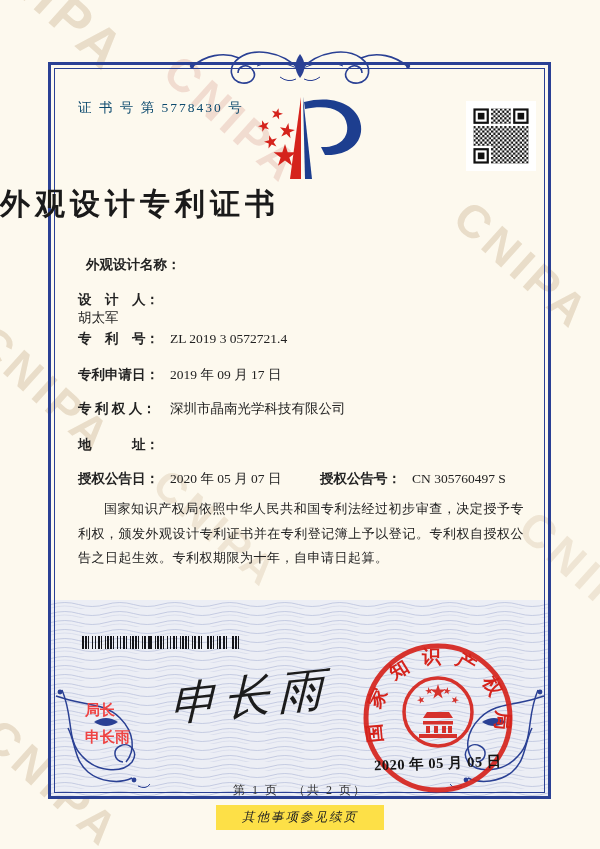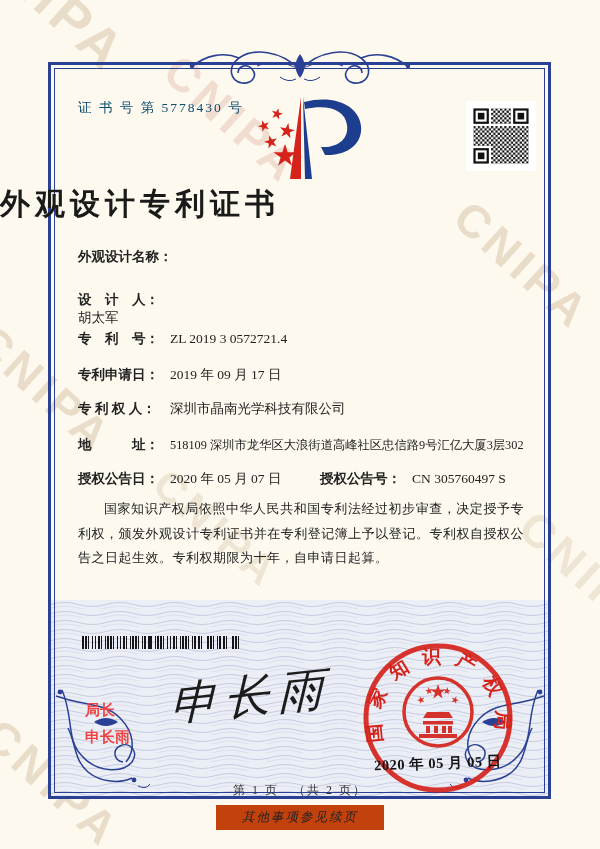--- a/index.html
+++ b/index.html
@@ -36,21 +36,21 @@
       padding:3px;box-sizing:border-box;}
   .title{position:absolute;left:0;top:184px;width:100%;text-align:left;
          font-size:30px;font-weight:bold;letter-spacing:5px;color:#1a1a1a;}
 
   
   .rows{position:absolute;left:78px;top:0;width:446px;}
   .row{position:absolute;display:flex;align-items:baseline;white-space:nowrap;}
   .row-label{min-width:92px;font-size:13.5px;font-weight:bold;color:#222;white-space:pre;}
   .row-value{font-size:13.5px;color:#222;white-space:pre;}
   .row-value.small{font-size:12.3px;}
-  .r1{top:248px;} .r2{top:291px;flex-direction:column;} .r3{top:330px;} .r4{top:366px;}
+  .r1{top:256px;margin-left:8px;} .r2{top:291px;flex-direction:column;} .r3{top:330px;} .r4{top:366px;}
   .r5{top:400px;} .r6{top:436px;} .r7{top:470px;}
   .val-fixed{width:150px;}
 
   
   .body-text{position:absolute;left:78px;top:497px;width:446px;font-size:13px;
              line-height:24.5px;color:#222;text-align:justify;letter-spacing:.5px;}
   .body-text p{margin:0;text-indent:2em;}
 
   
   .barcode{position:absolute;left:82px;top:636px;width:157px;height:13px;
@@ -62,21 +62,21 @@
   .officials{position:absolute;left:85px;top:696px;
              font-family:"Liberation Sans","DejaVu Sans",sans-serif;
              font-size:15px;font-weight:bold;color:#ef4444;line-height:27px;}
   .signature{position:absolute;left:170px;top:666px;font-size:46px;color:#1c1c1c;
              font-style:italic;letter-spacing:8px;transform:rotate(-6deg) skewX(-6deg);
              white-space:nowrap;}
   .seal{position:absolute;left:357px;top:638px;width:162px;height:162px;}
   .page-num{position:absolute;left:0;top:772px;width:100%;text-align:center;
             font-size:12px;letter-spacing:2px;color:#333;margin-top:10px;}
   .cont-note{position:absolute;left:50%;top:805px;transform:translateX(-50%);
-             background:#c2410c;padding:4px 26px;font-size:12.5px;letter-spacing:2px;
+             background:#fde047;padding:4px 26px;font-size:12.5px;letter-spacing:2px;
              color:#222;font-style:italic;white-space:nowrap;}
 </style>
 </head>
 <body>
 
 <div class="page">
 
   <div class="wm big" style="left:-46px;top:-34px;">CNIPA</div>
   <div class="wm pink" style="left:150px;top:92px;">CNIPA</div>
   <div class="wm" style="left:440px;top:238px;">CNIPA</div>
@@ -189,21 +189,20 @@
     <div class="row r4">
       <span class="row-label">专利申请日：</span>
       <span class="row-value">2019 年 09 月 17 日</span>
     </div>
     <div class="row r5">
       <span class="row-label">专 利 权 人：</span>
       <span class="row-value">深圳市晶南光学科技有限公司</span>
     </div>
     <div class="row r6">
       <span class="row-label">地　　　址：</span>
-      <span class="row-value small">518109 深圳市龙华区大浪街道高峰社区忠信路9号汇亿大厦3层302</span>
     </div>
     <div class="row r7">
       <span class="row-label">授权公告日：</span>
       <span class="row-value val-fixed">2020 年 05 月 07 日</span>
       <span class="row-label">授权公告号：</span>
       <span class="row-value">CN 305760497 S</span>
     </div>
   </div>
 
   <div class="body-text">

